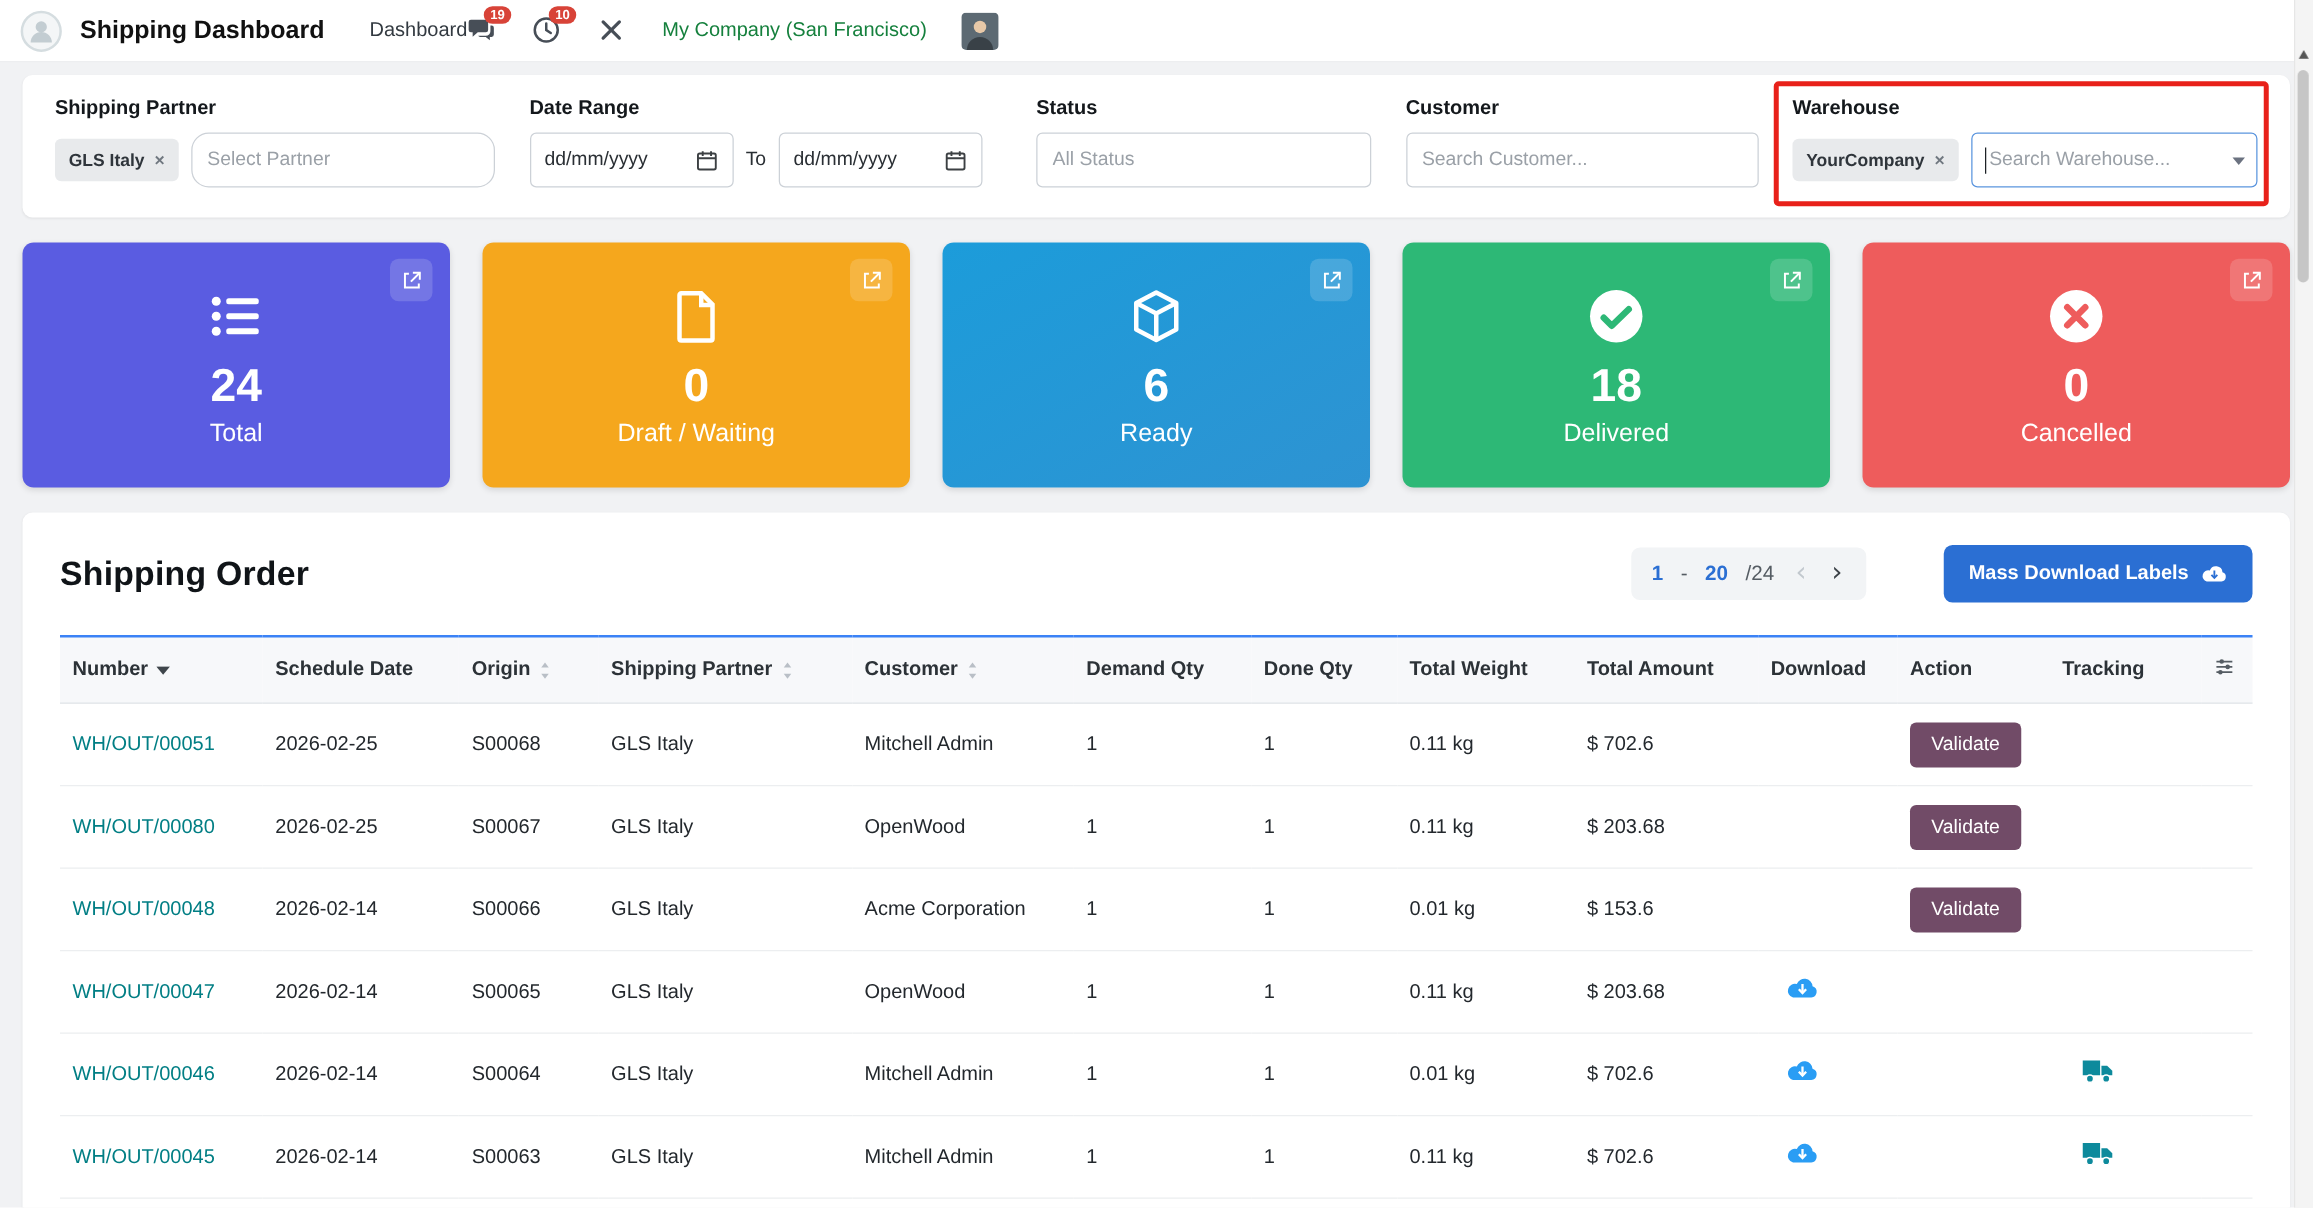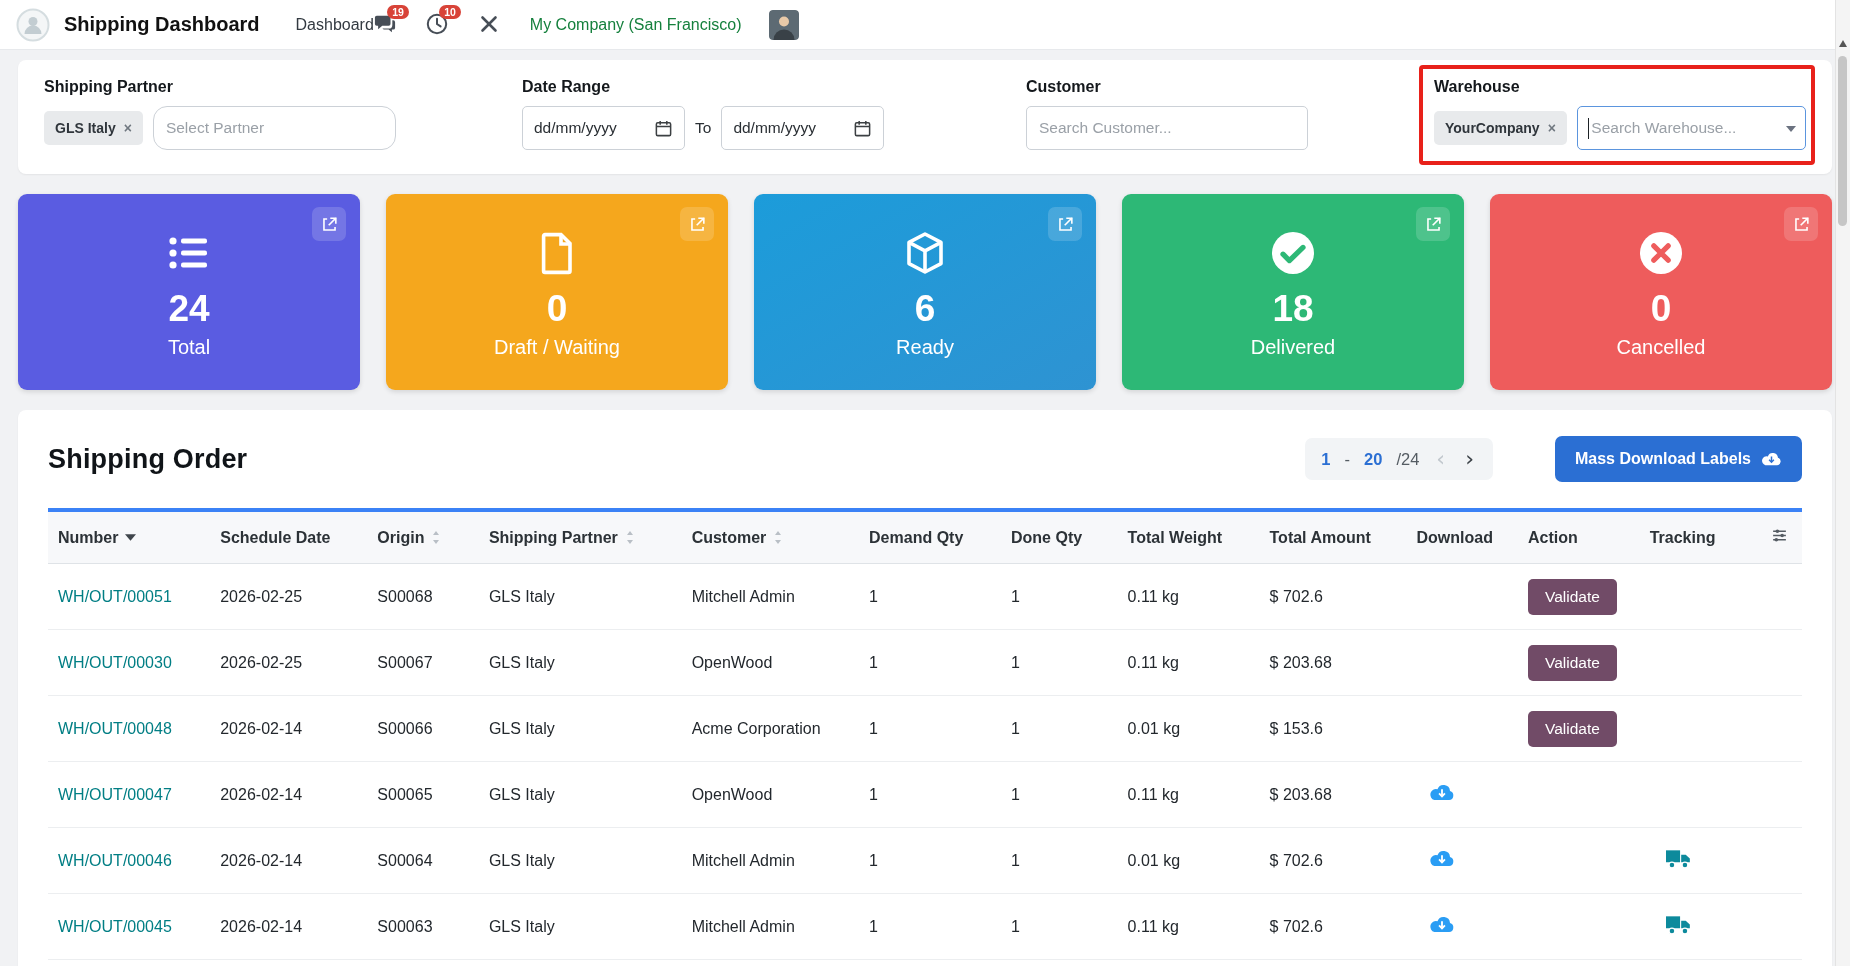--- a/index.html
+++ b/index.html
@@ -61,21 +61,21 @@
   .pager { display:flex; align-items:center; gap:14px; background:#f2f4f6; border-radius:7px; padding:10px 16px; font-size:16.5px; }
   .pager .num { color:#2b6fd3; font-weight:600; cursor:pointer; }
   .pager .sep, .pager .tot { color:#555c63; }
   .pager .chev { font-size:22px; line-height:1; padding:0 3px; cursor:pointer; font-family:"DejaVu Sans",sans-serif; }
   .chev.prev { color:#c2c8ce; }
   .chev.next { color:#3c4248; }
   .btn-primary { background:#2b6fd3; color:#fff; border:none; border-radius:7px; height:46px; padding:0 20px; font-size:16px; font-weight:700; display:flex; align-items:center; gap:10px; cursor:pointer; font-family:inherit;margin-left:40px; }
   .btn-primary svg { width:21px; height:17px; }
 
   table { width:100%; border-collapse:collapse; table-layout:fixed; }
-  thead th { background:#f7f8fa; text-align:left; font-size:16px; font-weight:700; color:#2b3publici036; padding:15px 10px; border-top:4px solid #3b82f6; border-bottom:1px solid #dfe3e7; white-space:nowrap; }
+  thead th { background:#f7f8fa; text-align:left; font-size:16px; font-weight:700; color:#2b3publici036; padding:15px 10px; border-top:2px solid #3b82f6; border-bottom:1px solid #dfe3e7; white-space:nowrap; }
   thead th { color:#2c3237; }
   th .hcell { display:flex; align-items:center; gap:7px; }
   th svg.sort { width:10px; height:15px; }
   th svg.sortd { width:11px; height:7px; }
   tbody td { font-size:16px; color:#23282d; padding:0 10px; height:66px; border-bottom:1px solid #eceef0; white-space:nowrap; overflow:hidden; }
   a.order-link { color:#017e84; text-decoration:none; font-weight:500; cursor:pointer; }
   .validate-btn { background:#714b67; color:#fff; border:none; border-radius:5px; height:36px; padding:0 17px; font-size:15.5px; cursor:pointer; font-family:inherit; }
   .cell-icon { width:26px; height:22px; cursor:pointer; display:inline-block; }
   .opt-icon { width:17px; height:17px; cursor:pointer; }
 
@@ -160,20 +160,26 @@
       <div class="date-inp">
         <span>dd/mm/yyyy</span>
         <svg viewBox="0 0 20 20" fill="none" stroke="#3c4043" stroke-width="1.6">
             <rect x="2.5" y="4" width="15" height="13.5" rx="1.5"></rect>
             <path d="M2.5 8h15M6.5 2v4M13.5 2v4"></path>
           </svg>
       </div>
     </div>
   </div>
 
+  <div class="fgroup" style="width:268px">
+    <span class="flabel">Status</span>
+    <div class="frow">
+      <input class="inp" placeholder="All Status" style="">
+    </div>
+  </div>
 
   <div class="fgroup" style="width:282px">
     <span class="flabel">Customer</span>
     <div class="frow">
       <input class="inp" placeholder="Search Customer..." style="">
     </div>
   </div>
 
   <div class="fgroup wh-wrap" style="width:372px">
     <span class="wh-highlight"></span>
@@ -429,21 +435,21 @@
         <td>1</td>
         <td>0.11 kg</td>
         <td>$ 702.6</td>
         <td></td>
         <td><button class="validate-btn">Validate</button></td>
         <td></td>
         <td></td>
       </tr>
 
       <tr>
-        <td><a class="order-link">WH/OUT/00030</a></td>
+        <td><a class="order-link">WH/OUT/00080</a></td>
         <td>2026-02-25</td>
         <td>S00067</td>
         <td>GLS Italy</td>
         <td>OpenWood</td>
         <td>1</td>
         <td>1</td>
         <td>0.11 kg</td>
         <td>$ 203.68</td>
         <td></td>
         <td><button class="validate-btn">Validate</button></td>

